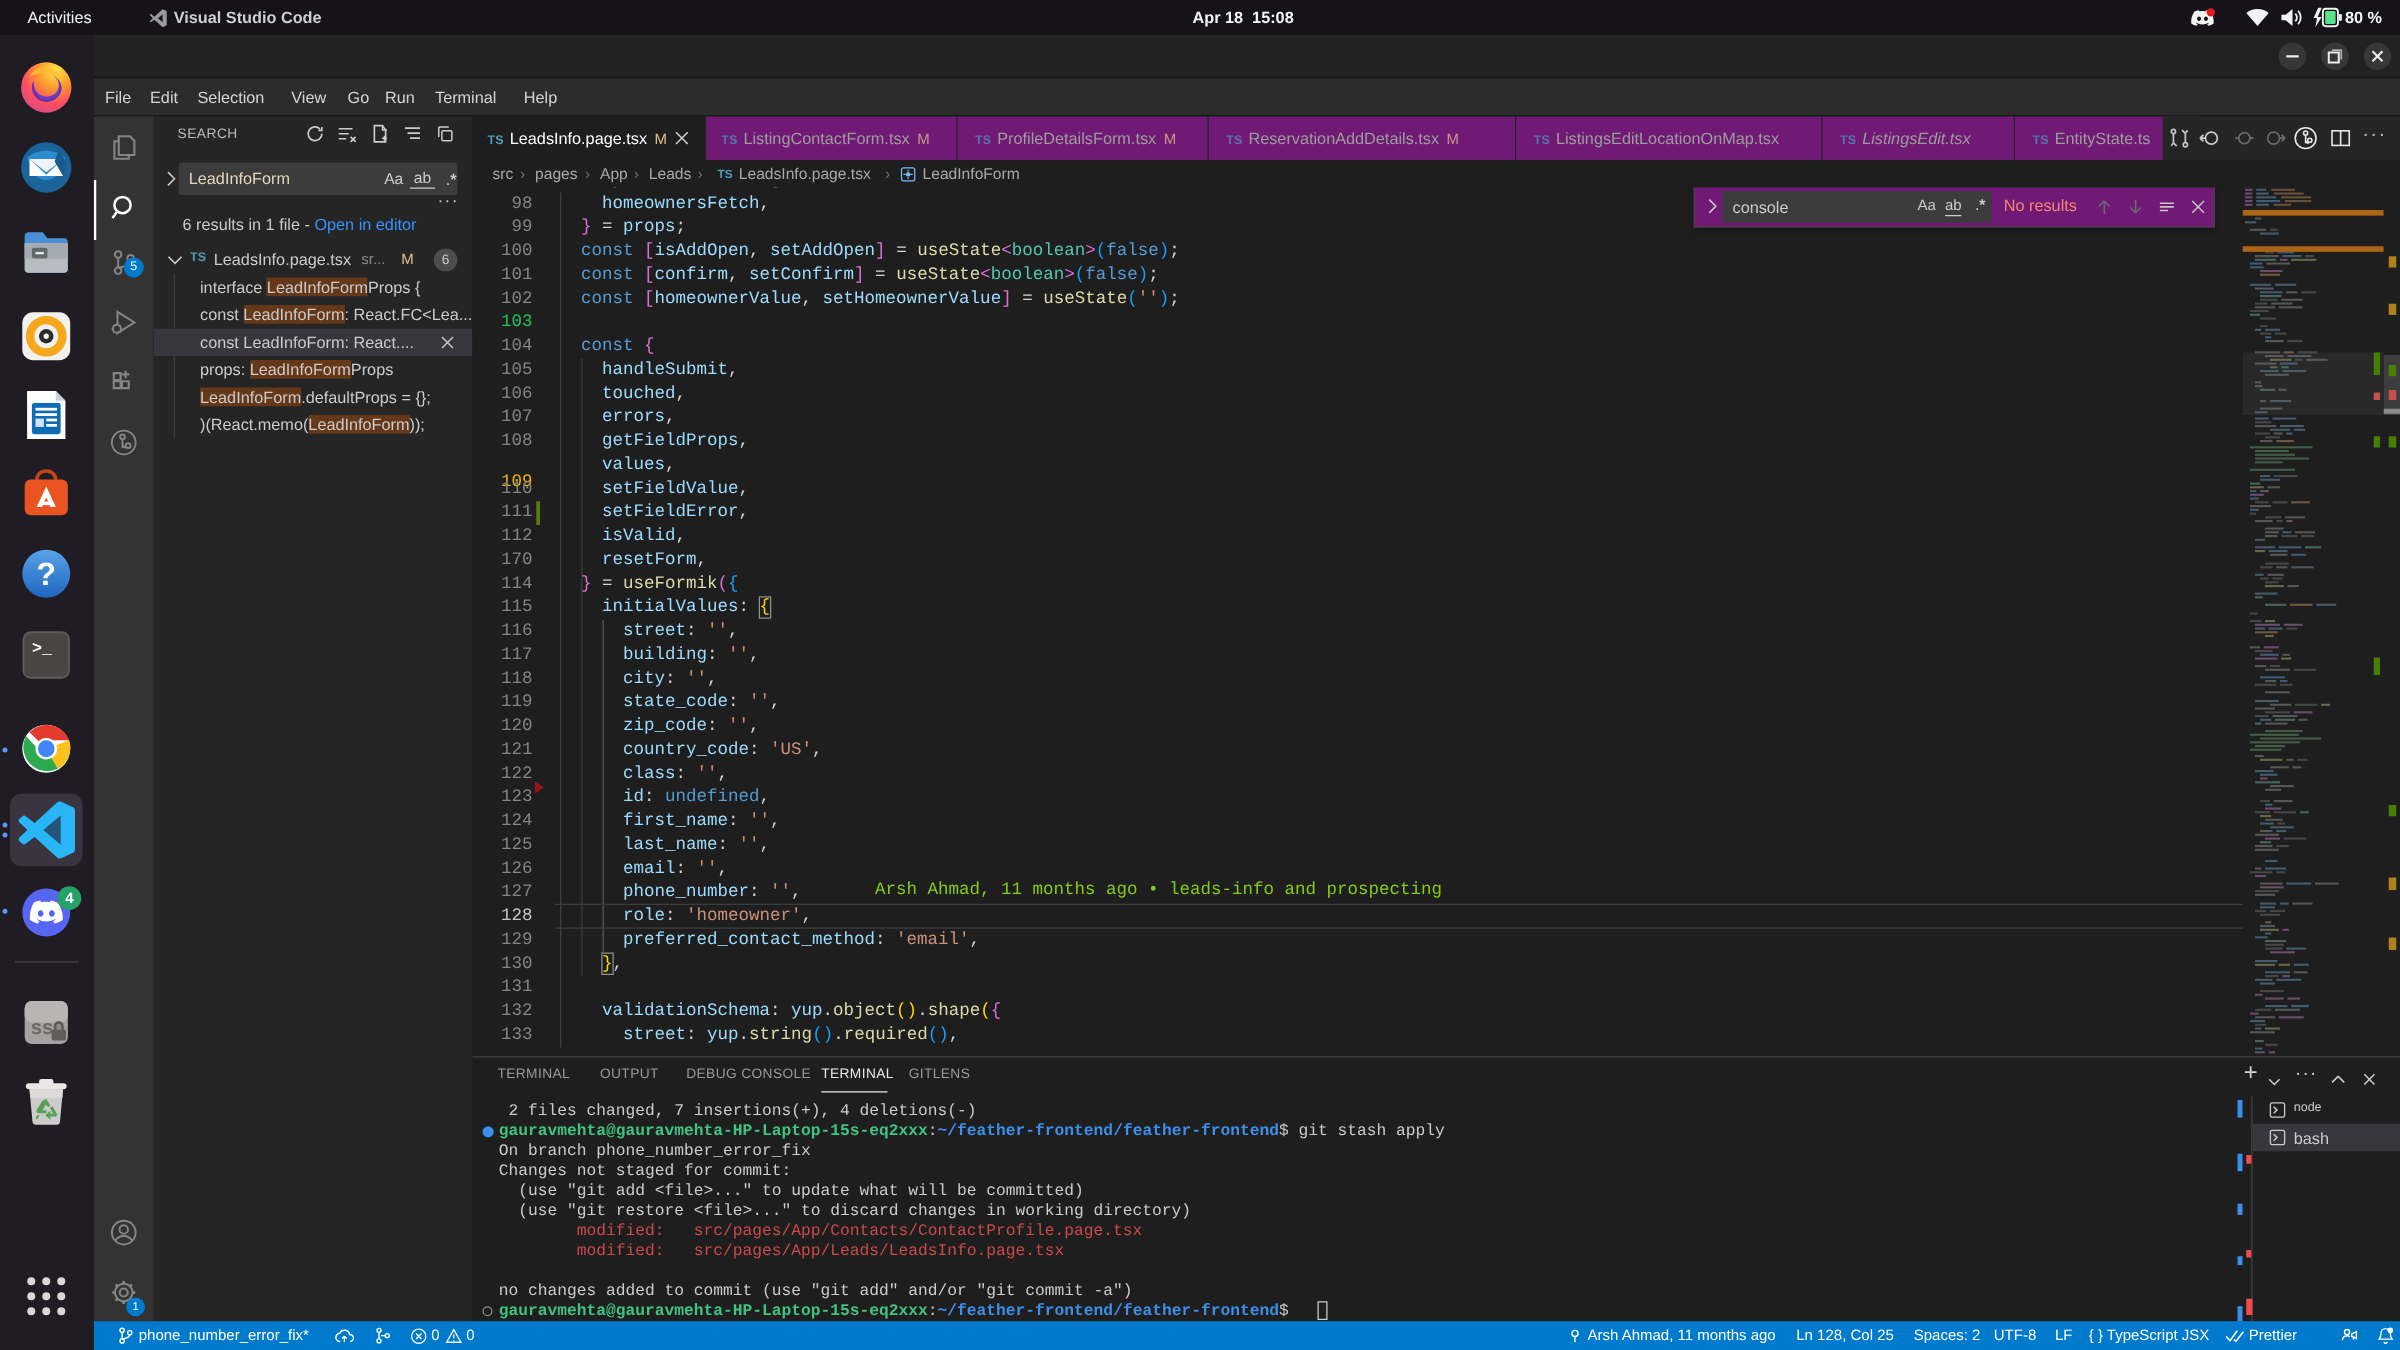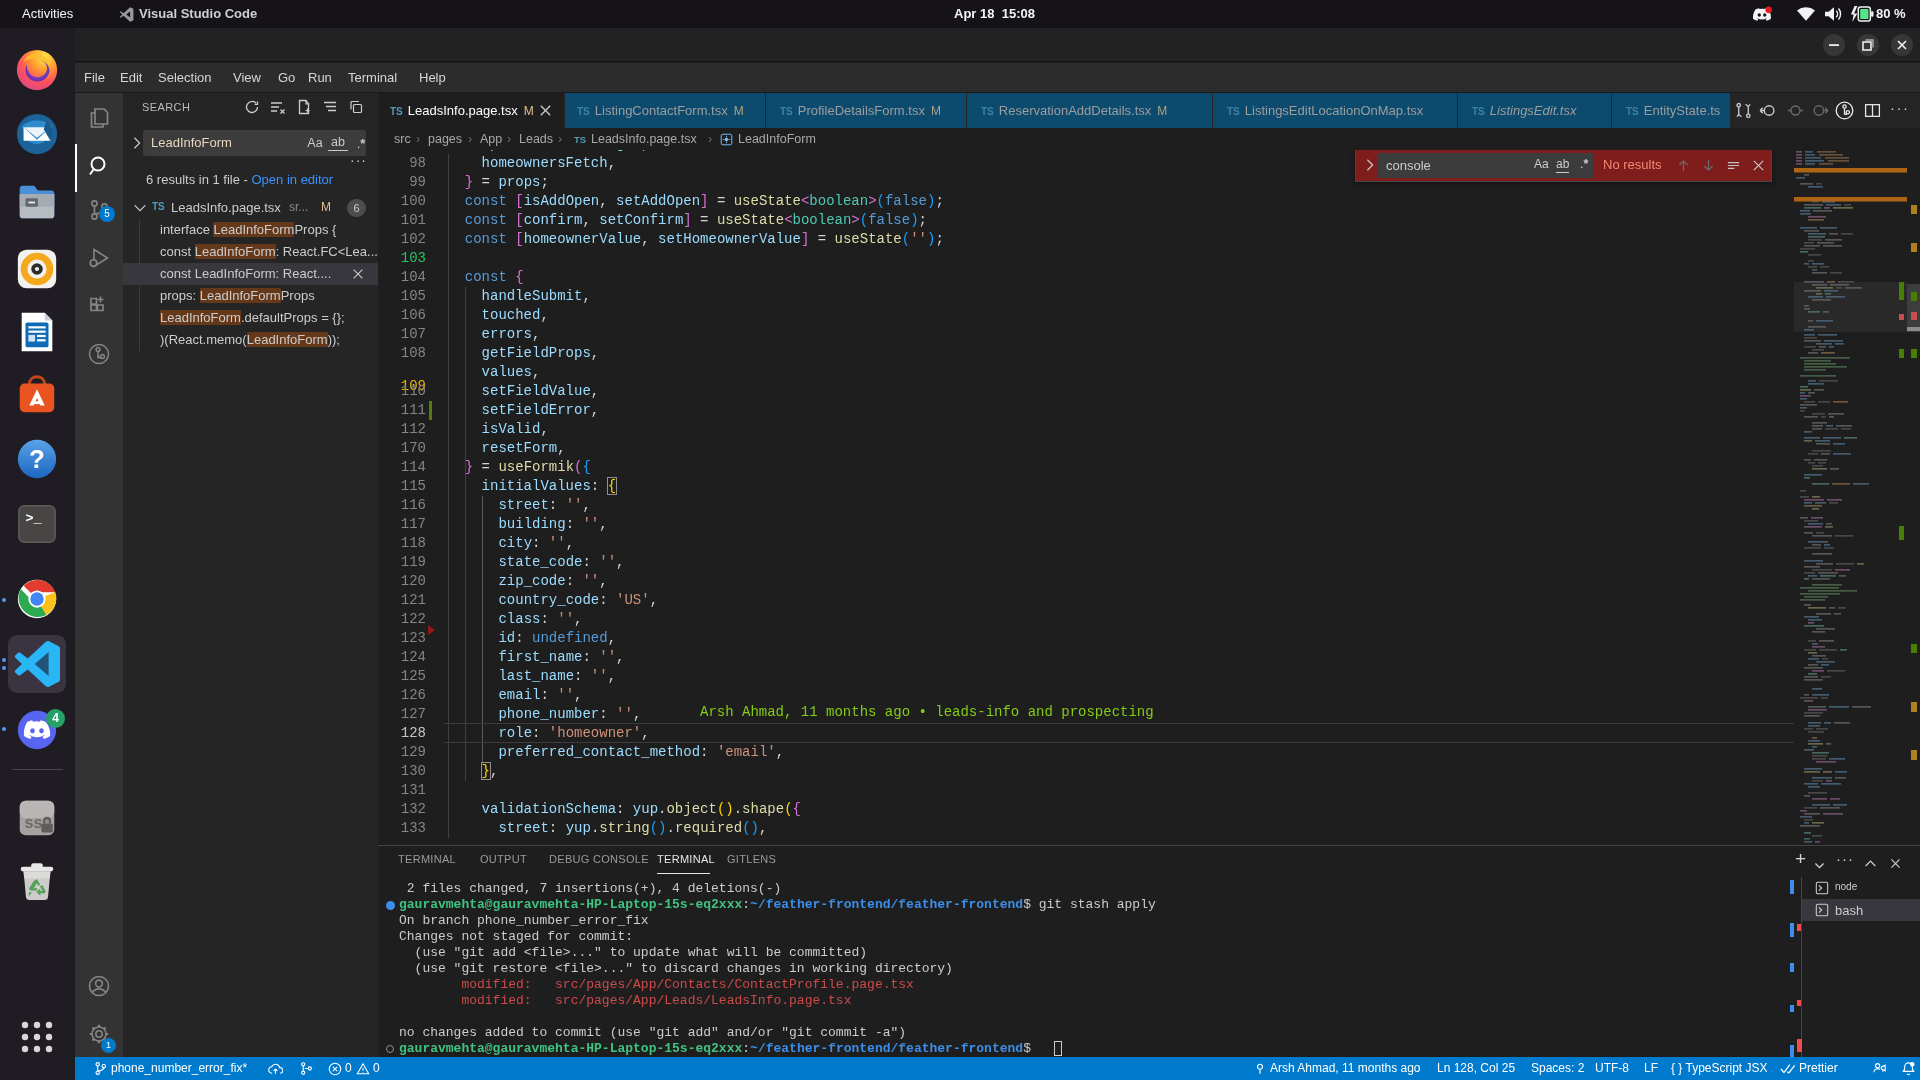--- a/index.html
+++ b/index.html
@@ -23,21 +23,21 @@
 
 #sidebar{position:absolute;left:123px;top:93px;width:255px;height:964px;background:#252526;z-index:20;overflow:hidden}
 #sidebar .hdr{position:absolute;left:19px;top:8px;font-size:11px;color:#bbbbbb;letter-spacing:.4px}
 .sric{position:absolute;top:6px;width:16px;height:16px}
 #searchbox{position:absolute;left:20px;top:37px;width:223px;height:26px;background:#3c3c3c;border-radius:2px;color:#e8d7bd;font-size:13px;line-height:26px;padding-left:8px}
 .res{position:absolute;left:23px;font-size:13px;color:#cccccc;height:22px;line-height:22px;white-space:pre}
 .hl{background:#66381a;border-radius:1px}
 
 #editor{position:absolute;left:378px;top:93px;width:1542px;height:752px;background:#1e1e1e;z-index:20;overflow:hidden}
 #tabs{position:absolute;left:0;top:0;width:1542px;height:35px;background:#252526}
-.tab{position:absolute;top:0;height:35px;background:#0c4a6e;font-size:13px;color:#9d9d9d;white-space:nowrap}
+.tab{position:absolute;top:0;height:35px;background:#701a75;font-size:13px;color:#9d9d9d;white-space:nowrap}
 .tab.act{background:#1e1e1e;color:#ffffff}
 .tab .ts{font-size:10px;font-weight:bold;color:#519aba;margin-right:5px}
 .tab .m{color:#e2c08d;margin-left:6px;font-size:12px}
 #crumbs{position:absolute;left:0;top:35px;width:1542px;height:22px;background:#1e1e1e;font-size:12.5px;color:#a9a9a9;line-height:22px;z-index:6}
 .cline{position:absolute;font-family:"Liberation Mono",monospace;font-size:14px;line-height:19px;white-space:pre;color:#d4d4d4}
 .lnum{position:absolute;left:0;width:48px;text-align:right;font-family:"Liberation Mono",monospace;font-size:14px;line-height:19px;color:#858585}
 
 #panel{position:absolute;left:378px;top:845px;width:1542px;height:212px;background:#1e1e1e;border-top:1px solid #444444;z-index:20}
 .ptab{position:absolute;top:7px;font-size:11px;color:#9a9a9a;letter-spacing:.3px}
 .tline{position:absolute;left:21px;font-family:"Liberation Mono",monospace;font-size:13px;line-height:16px;white-space:pre;color:#cccccc}
@@ -493,21 +493,21 @@
 <div class="cline" style="left:70px;top:593px">      <span style="color:#9cdcfe">email</span>: <span style="color:#ce9178">''</span>,</div>
 <div class="cline" style="left:70px;top:612px">      <span style="color:#9cdcfe">phone_number</span>: <span style="color:#ce9178">''</span>,</div>
 <div class="cline" style="left:70px;top:631px">      <span style="color:#9cdcfe">role</span>: <span style="color:#ce9178">'homeowner'</span>,</div>
 <div class="cline" style="left:70px;top:650px">      <span style="color:#9cdcfe">preferred_contact_method</span>: <span style="color:#ce9178">'email'</span>,</div>
 <div class="cline" style="left:70px;top:669px">    <span style="color:#ffd700;outline:1px solid #909090">}</span>,</div>
 <div class="cline" style="left:70px;top:707px">    <span style="color:#9cdcfe">validationSchema</span>: <span style="color:#9cdcfe">yup</span>.<span style="color:#dcdcaa">object</span><span style="color:#ffd700">(</span><span style="color:#ffd700">)</span>.<span style="color:#dcdcaa">shape</span><span style="color:#ffd700">(</span><span style="color:#da70d6">{</span></div>
 <div class="cline" style="left:70px;top:726px">      <span style="color:#9cdcfe">street</span>: <span style="color:#9cdcfe">yup</span>.<span style="color:#dcdcaa">string</span><span style="color:#179fff">(</span><span style="color:#179fff">)</span>.<span style="color:#dcdcaa">required</span><span style="color:#179fff">(</span><span style="color:#179fff">)</span>,</div>
 <div class="cline" style="left:322px;top:610px;color:#84cc16">Arsh Ahmad, 11 months ago • leads-info and prospecting</div>
 </div>
 
-    <div class="abs" style="left:977px;top:56px;width:417px;height:33px;background:#7f1d1d;border:1px solid #454545;border-top:none;box-shadow:0 2px 6px rgba(0,0,0,.4)">
+    <div class="abs" style="left:977px;top:56px;width:417px;height:33px;background:#701a75;border:1px solid #454545;border-top:none;box-shadow:0 2px 6px rgba(0,0,0,.4)">
       <svg class="abs" style="left:7px;top:9px" width="14" height="14" viewBox="0 0 16 16" fill="none" stroke="#c5c5c5" stroke-width="1.5">
           <path d="M5 2l6 6-6 6"></path>
         </svg>
       <div class="abs" style="left:22px;top:4px;width:215px;height:25px;background:#3c3c3c;color:#cccccc;font-size:13px;line-height:25px;padding-left:8px">console</div>
       <div class="abs" style="left:178px;top:8px;color:#cccccc;font-size:12px">Aa</div>
       <div class="abs" style="left:200px;top:8px;color:#cccccc;font-size:12px;border-bottom:1px solid #ccc;height:16px">ab</div>
       <div class="abs" style="left:224px;top:8px;color:#cccccc;font-size:12.5px">.<b>*</b></div>
       <div class="abs" style="left:247px;top:8px;color:#f48771;font-size:13px">No results</div>
       <svg class="abs" style="left:320px;top:9px" width="15" height="15" viewBox="0 0 16 16" fill="none" stroke="#6a6a6a" stroke-width="1.3">
           <path d="M8 14V3M8 3L3.5 7.5M8 3l4.5 4.5"></path>

